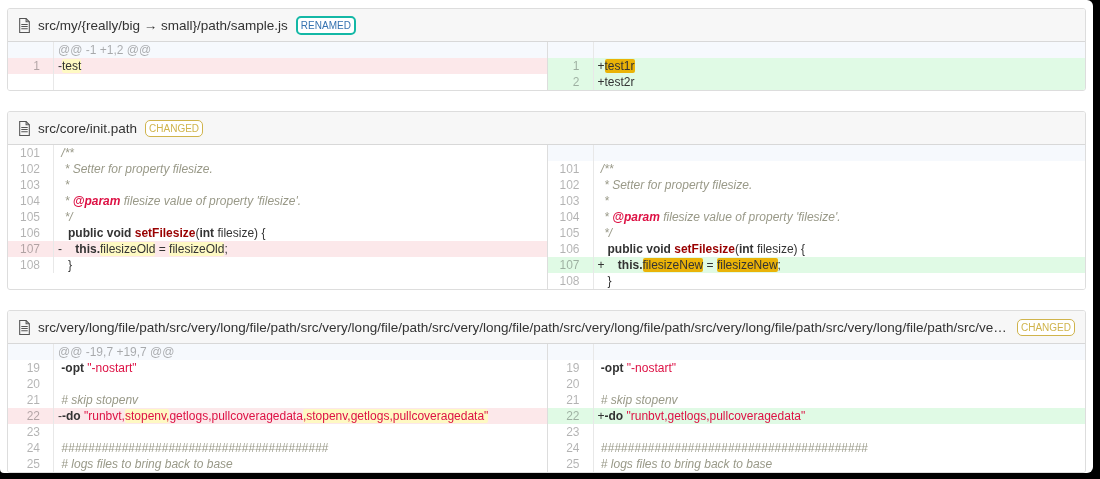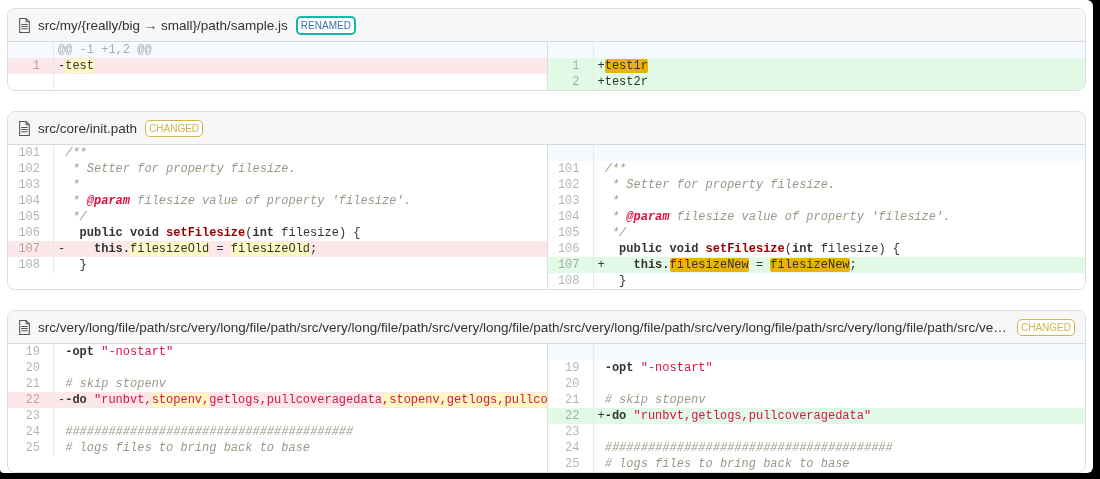--- a/index.html
+++ b/index.html
@@ -11,21 +11,21 @@
   }
   .page {
     position:absolute; top:0; left:0;
     width:1093px; height:473px;
     background:#fff;
     border-radius:0 6px 6px 4px;
     overflow:hidden;
     padding:8px 7px 0 7px;
   }
   .file {
-    border:1px solid #ddd; border-radius:8px;
+    border:1px solid #ddd; border-radius:3px;
     margin-bottom:20px; background:#fff; overflow:hidden;
   }
   .file-header {
     display:flex; align-items:center;
     height:33px; padding:0 10px;
     background:#f7f7f7; border-bottom:1px solid #d8d8d8;
   }
   .file-icon { display:flex; align-items:center; margin-right:7px; flex-shrink:0; }
   .file-name {
     font-size:13.5px; color:#333;
@@ -33,21 +33,21 @@
   }
   .tag {
     flex-shrink:0; margin-left:8px;
     font-size:10px; line-height:1.3; padding:1px 3px;
     border-radius:5px; background:#fff;
   }
   .tag-renamed { border:2px solid #14b8a6; color:#3572b0; }
   .tag-changed { border:1px solid #d0b44c; color:#d0b44c; }
   .diff {
     display:flex; width:100%;
-    font-family:Liberation Mono, monospace;
+    font-family:Liberation Sans, sans-serif;
     font-size:12px; line-height:16px;
   }
   .side { width:50%; overflow:hidden; }
   .side-right { border-left:1px solid #ddd; }
   .row { display:flex; height:16px; background:#fff; }
   .ln {
     width:46px; min-width:46px; text-align:right; padding-right:13px;
     color:rgba(0,0,0,0.3); border-right:1px solid #e8e8e8;
     font-size:12px; flex-shrink:0;
   }
@@ -217,20 +217,24 @@
               <line x1="3" y1="6" x2="9" y2="6" stroke="#555" stroke-width="1"></line>
               <line x1="3" y1="8" x2="9" y2="8" stroke="#555" stroke-width="1"></line>
               <line x1="3" y1="10" x2="9" y2="10" stroke="#555" stroke-width="1"></line>
             </svg>
           </span>
           <span class="file-name">src/very/long/file/path/src/very/long/file/path/src/very/long/file/path/src/very/long/file/path/src/very/long/file/path/src/very/long/file/path/src/very/long/file/path/src/very/long/file/path</span>
           <span class="tag tag-changed">CHANGED</span>
         </div>
         <div class="diff">
           <div class="side side-left">
+            <div class="row row-info">
+              <span class="ln"></span>
+              <span class="code">@@ -19,7 +19,7 @@</span>
+            </div>
             <div class="row row-ctx">
               <span class="ln">19</span>
               <span class="code"><span> </span><span class="tok-kw">-opt</span><span> </span><span class="tok-str">"-nostart"</span></span>
             </div>
             <div class="row row-ctx">
               <span class="ln">20</span>
               <span class="code"></span>
             </div>
             <div class="row row-ctx">
               <span class="ln">21</span>

